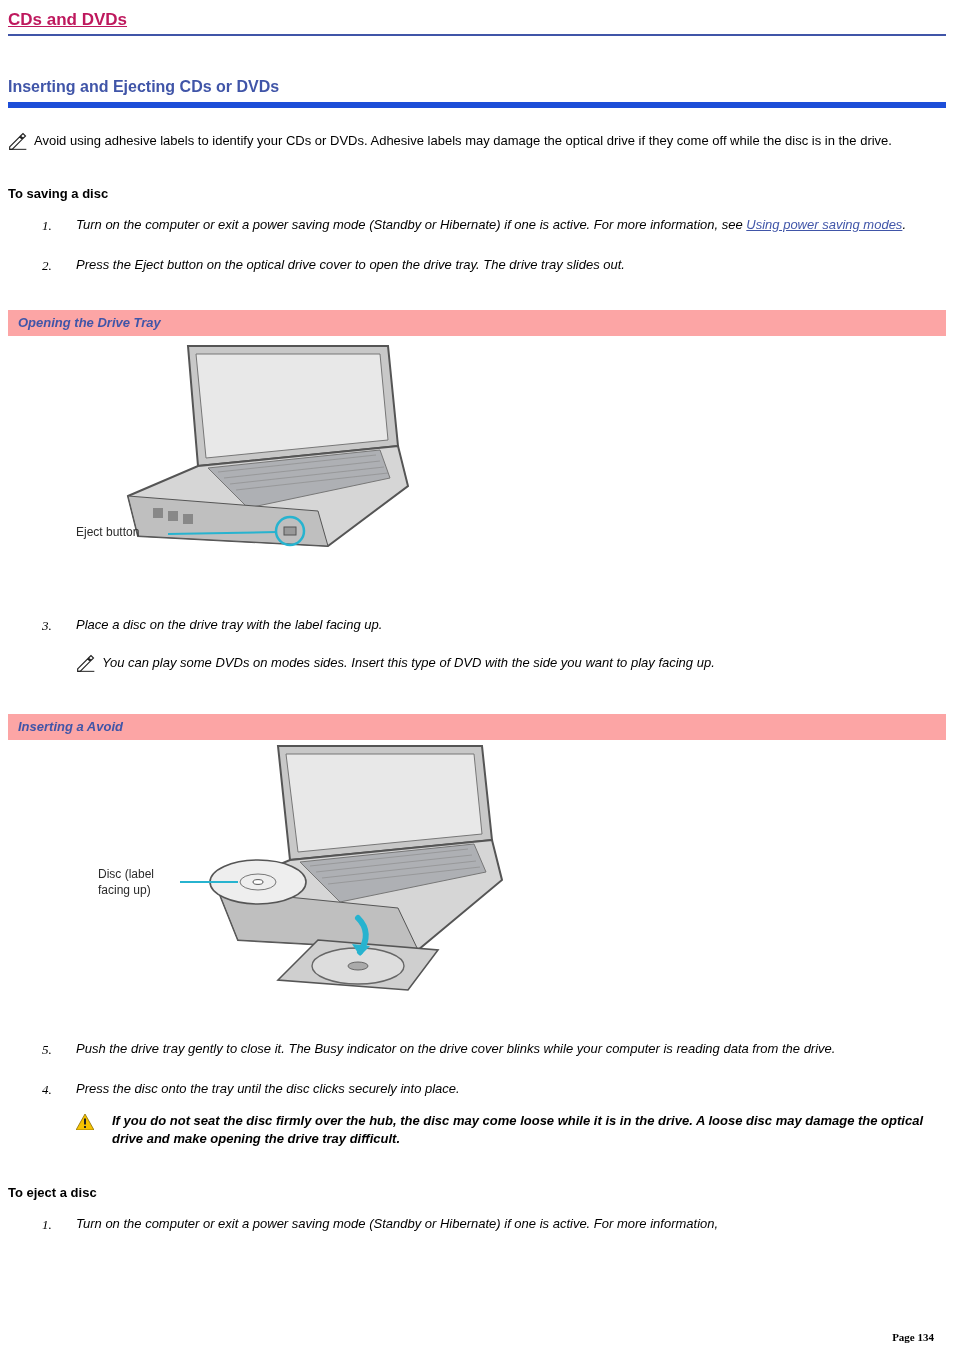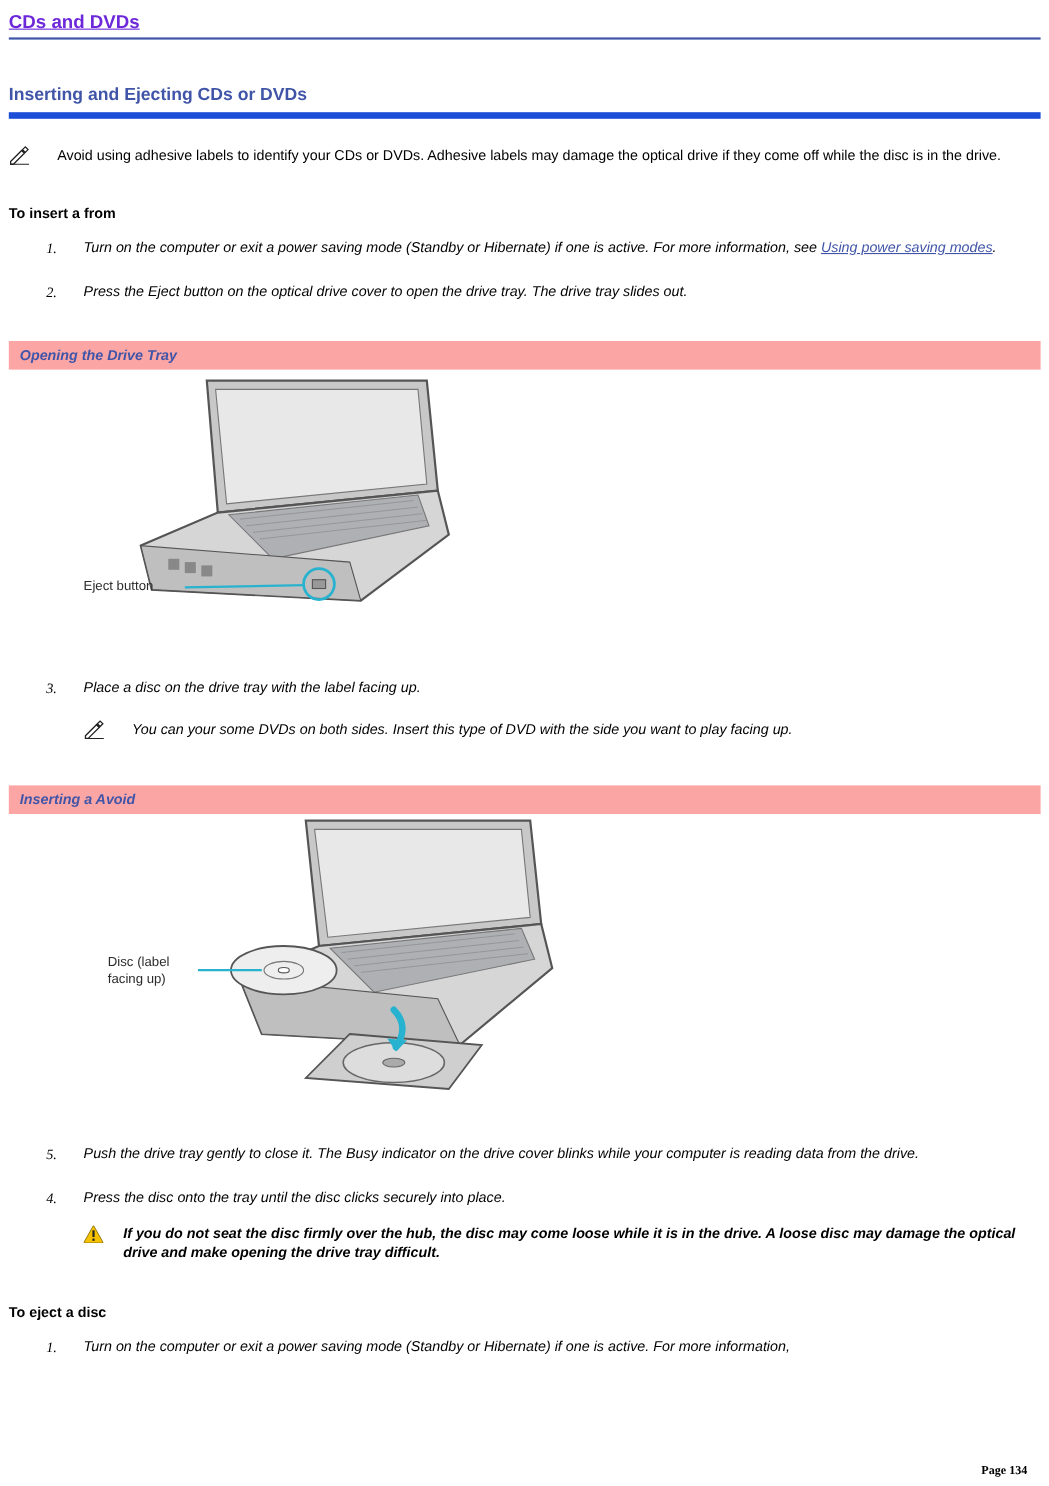--- a/index.html
+++ b/index.html
@@ -6,40 +6,40 @@
   body {
     font-family: Verdana, Geneva, sans-serif;
     font-size: 13px;
     color: #000;
     margin: 0;
     padding: 8px;
     width: 954px;
     line-height: 1.4;
   }
   .page-title {
-    color: #6d28d9;
+    color: #be185d;
     font-size: 17px;
     font-weight: bold;
     text-decoration: underline;
     border-bottom: 2px solid #4055a8;
     padding-bottom: 2px;
     margin-bottom: 40px;
   }
   .section-title {
     color: #4055a8;
     font-size: 16px;
     font-weight: bold;
     border-bottom: 6px solid #1d4ed8;
     padding-bottom: 4px;
     margin-bottom: 24px;
   }
   .note-row {
     display: flex;
     align-items: flex-start;
-    gap: 24px;
+    gap: 6px;
     margin-bottom: 30px;
   }
   .note-row.nested { margin-left: 0; margin-bottom: 36px; margin-top: 20px;}
   .note-icon svg { width: 20px; height: 18px; }
   .sub-heading { font-weight: bold; font-size: 13px; margin-bottom: 12px; }
   ol.steps {
     list-style: none;
     padding-left: 48px;
     margin: 0 0 36px 0;
     font-style: italic;
@@ -116,21 +116,21 @@
 <div class="note-row">
   <span class="note-icon">
     <svg viewBox="0 0 24 20">
         <path d="M2 17 L14 5 L17 8 L5 20 L2 20 Z M15 4 L18 1 L21 4 L18 7 Z" fill="none" stroke="#222" stroke-width="1.4"></path>
         <path d="M3 20 L22 20" stroke="#222" stroke-width="1.2"></path>
       </svg>
   </span>
   <span>Avoid using adhesive labels to identify your CDs or DVDs. Adhesive labels may damage the optical drive if they come off while the disc is in the drive.</span>
 </div>
 
-<div class="sub-heading">To insert a from</div>
+<div class="sub-heading">To saving a disc</div>
 
 <ol class="steps">
   <li data-num="1">
     <span>Turn on the computer or exit a power saving mode (Standby or Hibernate) if one is active. For more information, see </span><span class="link">Using power saving modes</span><span>.</span>
   </li>
   <li data-num="2">
     <span>Press the Eject button on the optical drive cover to open the drive tray. The drive tray slides out.</span>
   </li>
 </ol>
 
@@ -168,21 +168,21 @@
 <ol class="steps continued">
   <li data-num="3">
     <span>Place a disc on the drive tray with the label facing up.</span>
     <div class="note-row nested">
       <span class="note-icon">
         <svg viewBox="0 0 24 20">
             <path d="M2 17 L14 5 L17 8 L5 20 L2 20 Z M15 4 L18 1 L21 4 L18 7 Z" fill="none" stroke="#222" stroke-width="1.4"></path>
             <path d="M3 20 L22 20" stroke="#222" stroke-width="1.2"></path>
           </svg>
       </span>
-      <span>You can your some DVDs on both sides. Insert this type of DVD with the side you want to play facing up.</span>
+      <span>You can play some DVDs on modes sides. Insert this type of DVD with the side you want to play facing up.</span>
     </div>
   </li>
 </ol>
 
 <div class="fig-title">Inserting a Avoid</div>
 <div class="figure">
   <svg class="laptop-svg" width="440" height="260" viewBox="0 0 440 260">
 
     <path d="M210 6 L414 6 L424 100 L222 120 Z" fill="#c8c8c8" stroke="#555" stroke-width="2"></path>
     <path d="M218 14 L406 14 L414 94 L230 112 Z" fill="#e8e8e8" stroke="#777"></path>

